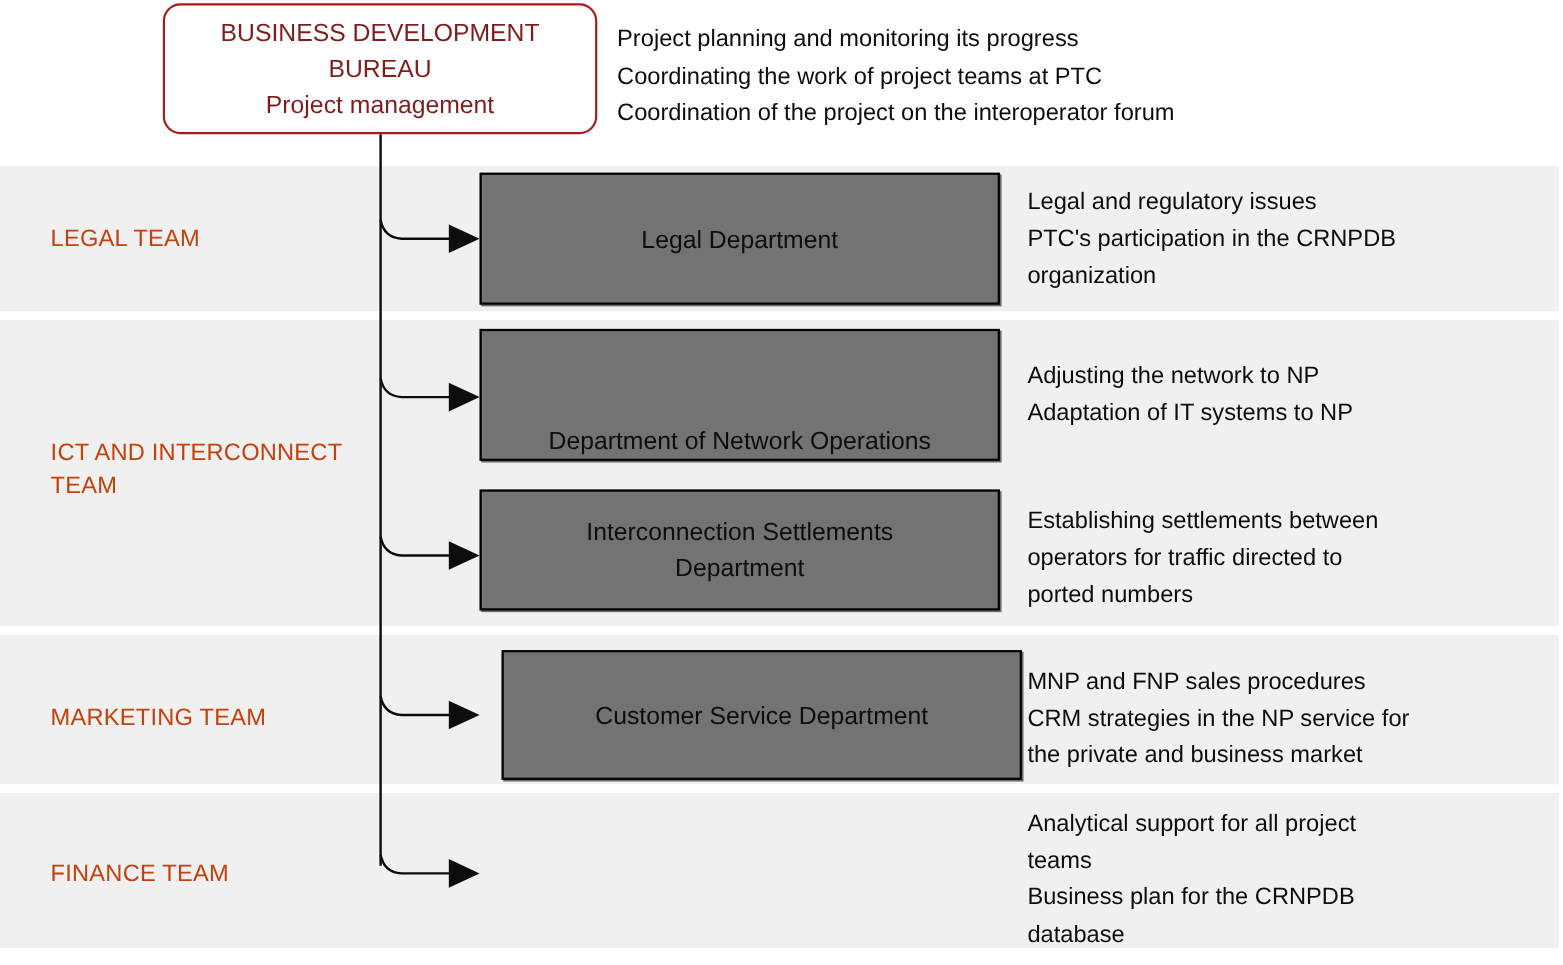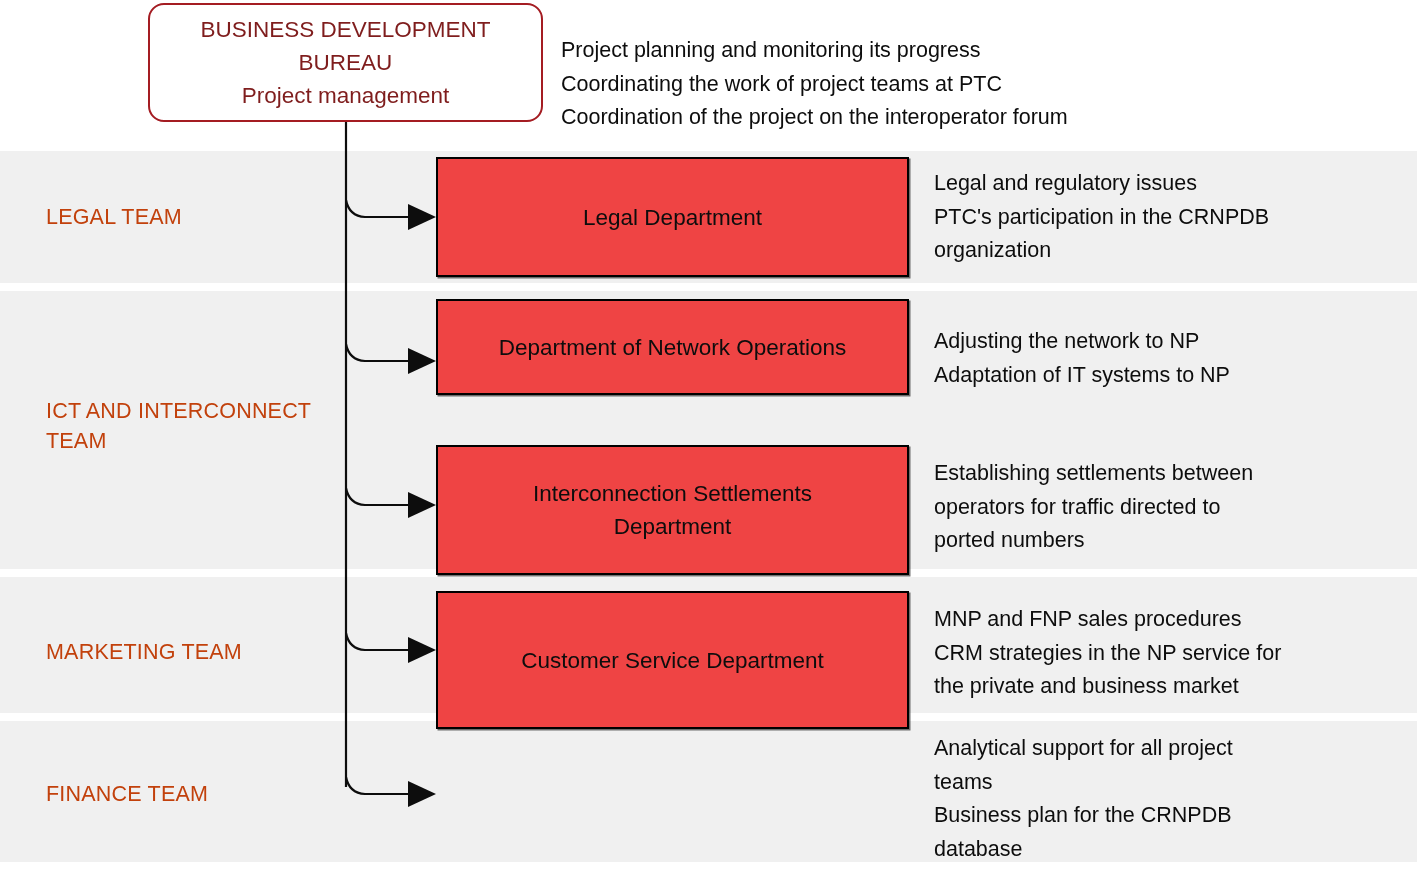--- a/index.html
+++ b/index.html
@@ -67,50 +67,50 @@
     white-space: pre-line;
   }
 
   
   .dept-box {
     position: absolute;
     left: 436px;
     width: 473px;
     box-sizing: border-box;
     border: 2.2px solid #000000;
-    background: #ef4444;
+    background: #737373;
     display: flex;
     align-items: center;
     justify-content: center;
     box-shadow: 1.5px 1.5px 0 rgba(0,0,0,0.55);
   }
   .dept-label {
     text-align: center;
     font-size: 22.5px;
     line-height: 33px;
     color: #0d0d0d;
     white-space: pre-line;
   }
   #dept-legal    { top: 157px; height: 120px; }
-  #dept-network  { top: 299px; height: 96px; }
-  #dept-settle   { top: 445px; height: 130px; }
-  #dept-customer { top: 591px; height: 138px; }
+  #dept-network  { top: 299px; height: 120px; align-items: flex-end; }
+  #dept-settle   { top: 445px; height: 110px; }
+  #dept-customer { top: 591px; height: 118px; margin-left: 20px; }
   #dept-finance  { top: 734px; height: 121px; }
 
   
   .desc {
     position: absolute;
     left: 934px;
     width: 430px;
     font-size: 21.5px;
     line-height: 33.5px;
     color: #0d0d0d;
     white-space: pre-line;
   }
-  #desc-bureau   { left: 561px; width: 660px; top: 19px; margin-top: 15px; }
+  #desc-bureau   { left: 561px; width: 660px; top: 19px; }
   #desc-legal    { top: 167px; }
   #desc-network  { top: 325px; }
   #desc-settle   { top: 457px; }
   #desc-customer { top: 603px; }
   #desc-finance  { top: 732px; }
 
   
   #connectors {
     position: absolute;
     left: 0;

